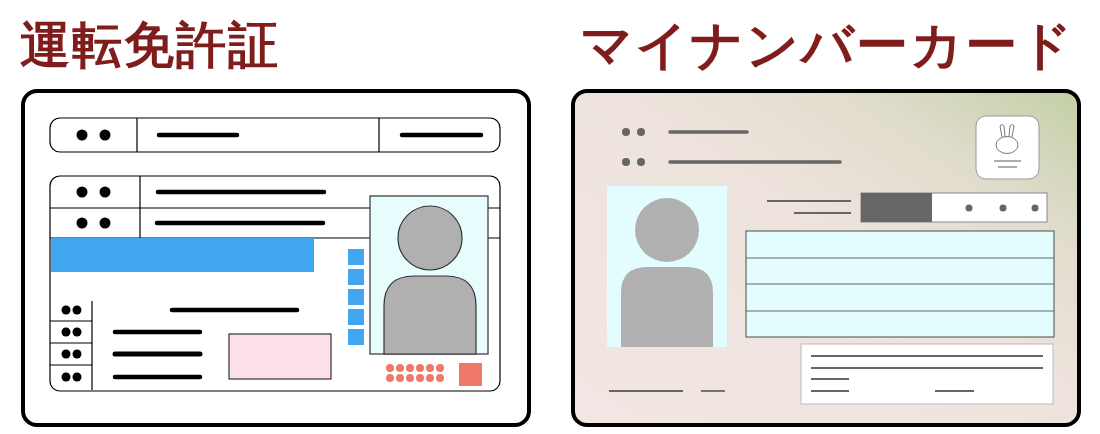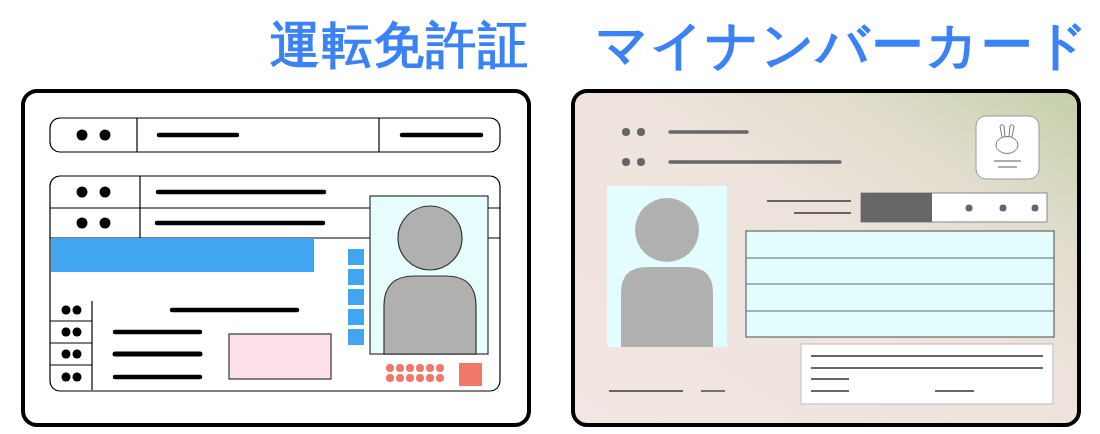--- a/index.html
+++ b/index.html
@@ -1,20 +1,20 @@
 <!DOCTYPE html>
 <html><head>
   <meta charset="utf-8">
   <style>
     html, body { margin: 0; padding: 0; background: #ffffff; }
     body { width: 1100px; height: 434px; position: relative; overflow: hidden; font-family: "DejaVu Sans", sans-serif; }
     .title {
       position: absolute; top: 10px; height: 70px; line-height: 70px;
-      font-family: "DejaVu Sans", sans-serif; font-weight: bold; color: #3b82f6;
-      text-align: right; letter-spacing: 2px; white-space: nowrap;
+      font-family: "DejaVu Sans", sans-serif; font-weight: bold; color: #7f1d1d;
+      text-align: left; letter-spacing: 2px; white-space: nowrap;
     }
     #title-left { left: 20px; width: 510px; font-size: 50px; }
     #title-right { left: 580px; width: 510px; font-size: 52px; }
     svg.card { position: absolute; }
   </style>
 </head>
 <body>
 
 <div id="title-left" class="title">運転免許証</div>
 <div id="title-right" class="title">マイナンバーカード</div>

